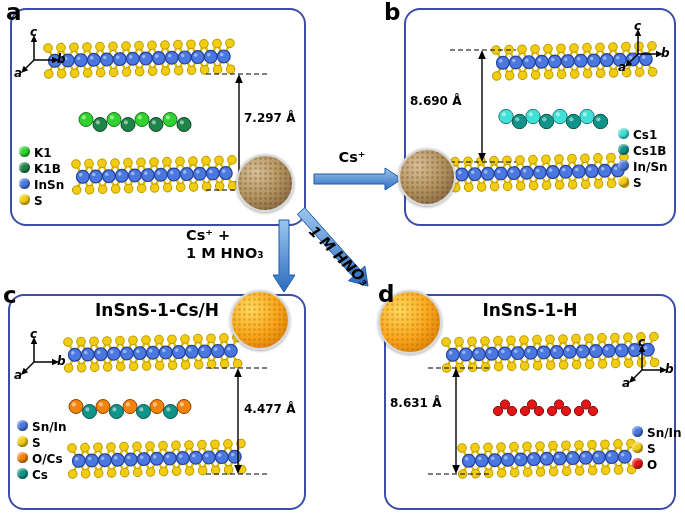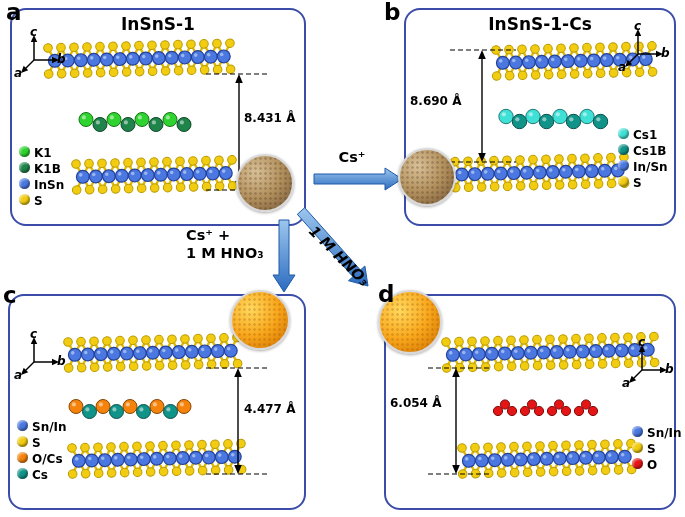--- a/index.html
+++ b/index.html
@@ -39,21 +39,20 @@
 <body>
 
 <div class="fig">
 
   <div class="letter" style="left:6px;top:1px">a</div>
   <div class="letter" style="left:384px;top:1px">b</div>
   <div class="letter" style="left:3px;top:284px">c</div>
   <div class="letter" style="left:378px;top:283px">d</div>
 
   <section class="panel" style="left: 10px; top: 8px; width: 296px; height: 218px; border-color: rgb(59, 77, 168);">
-    <h2 class="ptitle">InSnS-1</h2>
     <svg class="art" id="art-a" width="296" height="218">
         <g transform="translate(36 38) rotate(-1.5)">
           <line x1="6.5" y1="13" x2="0" y2="0" stroke="#dfba00" stroke-width="2.4" stroke-linecap="round"></line>
           <line x1="6.5" y1="13" x2="13" y2="0" stroke="#dfba00" stroke-width="2.4" stroke-linecap="round"></line>
           <line x1="6.5" y1="13" x2="0" y2="26" stroke="#dfba00" stroke-width="2.4" stroke-linecap="round"></line>
           <line x1="6.5" y1="13" x2="13" y2="26" stroke="#dfba00" stroke-width="2.4" stroke-linecap="round"></line>
           <line x1="19.5" y1="13" x2="13" y2="0" stroke="#dfba00" stroke-width="2.4" stroke-linecap="round"></line>
           <line x1="19.5" y1="13" x2="26" y2="0" stroke="#dfba00" stroke-width="2.4" stroke-linecap="round"></line>
           <line x1="19.5" y1="13" x2="13" y2="26" stroke="#dfba00" stroke-width="2.4" stroke-linecap="round"></line>
           <line x1="19.5" y1="13" x2="26" y2="26" stroke="#dfba00" stroke-width="2.4" stroke-linecap="round"></line>
@@ -281,21 +280,21 @@
         <circle cx="172" cy="114.5" r="7" fill="#1e8449" stroke="rgb(16,72,40)" stroke-width="1"></circle>
         <circle cx="169.9" cy="112.4" r="2.1" fill="rgba(255,255,255,.5)"></circle>
         <g>
           <line x1="194" y1="64" x2="256" y2="64" stroke="#000000" stroke-width="1.2" stroke-dasharray="5 3"></line>
           <line x1="194" y1="180" x2="256" y2="180" stroke="#000000" stroke-width="1.2" stroke-dasharray="5 3"></line>
           <line x1="227" y1="72" x2="227" y2="172" stroke="#000000" stroke-width="1.4"></line>
           <polygon points="227,64 223.2,73 230.8,73" fill="#000000"></polygon>
           <polygon points="227,180 223.2,171 230.8,171" fill="#000000"></polygon>
         </g>
       </svg>
-    <div class="dist" style="left:232px;top:101px">8.431 Å</div>
+    <div class="dist" style="left:232px;top:101px">7.297 Å</div>
     <div class="axes" style="left:6px;top:20px">
       <svg class="axsvg" width="50" height="50">
         <line x1="16" y1="30" x2="16" y2="11"></line>
           <polygon points="16,5 12.8,12 19.2,12"></polygon>
         <line x1="16" y1="30" x2="35" y2="30"></line>
           <polygon points="41,30 34,26.8 34,33.2"></polygon>
         <line x1="16" y1="30" x2="7" y2="39"></line>
           <polygon points="3,43 10.2,40.3 5.7,35.8"></polygon>
       </svg>
       <span class="ax up">c</span>
@@ -316,21 +315,20 @@
           <span class="ltext">InSn</span>
         </div>
       <div class="lrow">
           <span class="dot" style="background-color: rgb(242, 204, 16);"></span>
           <span class="ltext">S</span>
         </div>
     </div>
   </section>
 
   <section class="panel" style="left: 404px; top: 8px; width: 272px; height: 218px; border-color: rgb(59, 77, 168);">
-    <h2 class="ptitle">InSnS-1-Cs</h2>
     <svg class="art" id="art-b" width="272" height="218">
         <g transform="translate(90 40) rotate(-1.5)">
           <line x1="6.5" y1="13" x2="0" y2="0" stroke="#dfba00" stroke-width="2.4" stroke-linecap="round"></line>
           <line x1="6.5" y1="13" x2="13" y2="0" stroke="#dfba00" stroke-width="2.4" stroke-linecap="round"></line>
           <line x1="6.5" y1="13" x2="0" y2="26" stroke="#dfba00" stroke-width="2.4" stroke-linecap="round"></line>
           <line x1="6.5" y1="13" x2="13" y2="26" stroke="#dfba00" stroke-width="2.4" stroke-linecap="round"></line>
           <line x1="19.5" y1="13" x2="13" y2="0" stroke="#dfba00" stroke-width="2.4" stroke-linecap="round"></line>
           <line x1="19.5" y1="13" x2="26" y2="0" stroke="#dfba00" stroke-width="2.4" stroke-linecap="round"></line>
           <line x1="19.5" y1="13" x2="13" y2="26" stroke="#dfba00" stroke-width="2.4" stroke-linecap="round"></line>
           <line x1="19.5" y1="13" x2="26" y2="26" stroke="#dfba00" stroke-width="2.4" stroke-linecap="round"></line>
@@ -593,20 +591,21 @@
           <span class="ltext">In/Sn</span>
         </div>
       <div class="lrow">
           <span class="dot" style="background-color: rgb(242, 204, 16);"></span>
           <span class="ltext">S</span>
         </div>
     </div>
   </section>
 
   <section class="panel" style="left: 8px; top: 294px; width: 298px; height: 216px; border-color: rgb(59, 77, 168);">
+    <h2 class="ptitle">InSnS-1-Cs/H</h2>
     <svg class="art" id="art-c" width="298" height="216">
         <g transform="translate(58 46) rotate(-1.5)">
           <line x1="6.5" y1="13" x2="0" y2="0" stroke="#dfba00" stroke-width="2.4" stroke-linecap="round"></line>
           <line x1="6.5" y1="13" x2="13" y2="0" stroke="#dfba00" stroke-width="2.4" stroke-linecap="round"></line>
           <line x1="6.5" y1="13" x2="0" y2="26" stroke="#dfba00" stroke-width="2.4" stroke-linecap="round"></line>
           <line x1="6.5" y1="13" x2="13" y2="26" stroke="#dfba00" stroke-width="2.4" stroke-linecap="round"></line>
           <line x1="19.5" y1="13" x2="13" y2="0" stroke="#dfba00" stroke-width="2.4" stroke-linecap="round"></line>
           <line x1="19.5" y1="13" x2="26" y2="0" stroke="#dfba00" stroke-width="2.4" stroke-linecap="round"></line>
           <line x1="19.5" y1="13" x2="13" y2="26" stroke="#dfba00" stroke-width="2.4" stroke-linecap="round"></line>
           <line x1="19.5" y1="13" x2="26" y2="26" stroke="#dfba00" stroke-width="2.4" stroke-linecap="round"></line>
@@ -871,20 +870,21 @@
           <span class="ltext">O/Cs</span>
         </div>
       <div class="lrow">
           <span class="dot" style="background-color: rgb(16, 147, 136);"></span>
           <span class="ltext">Cs</span>
         </div>
     </div>
   </section>
 
   <section class="panel" style="left: 384px; top: 294px; width: 292px; height: 216px; border-color: rgb(59, 77, 168);">
+    <h2 class="ptitle">InSnS-1-H</h2>
     <svg class="art" id="art-d" width="292" height="216">
         <g transform="translate(60 46) rotate(-1.5)">
           <line x1="6.5" y1="13" x2="0" y2="0" stroke="#dfba00" stroke-width="2.4" stroke-linecap="round"></line>
           <line x1="6.5" y1="13" x2="13" y2="0" stroke="#dfba00" stroke-width="2.4" stroke-linecap="round"></line>
           <line x1="6.5" y1="13" x2="0" y2="26" stroke="#dfba00" stroke-width="2.4" stroke-linecap="round"></line>
           <line x1="6.5" y1="13" x2="13" y2="26" stroke="#dfba00" stroke-width="2.4" stroke-linecap="round"></line>
           <line x1="19.5" y1="13" x2="13" y2="0" stroke="#dfba00" stroke-width="2.4" stroke-linecap="round"></line>
           <line x1="19.5" y1="13" x2="26" y2="0" stroke="#dfba00" stroke-width="2.4" stroke-linecap="round"></line>
           <line x1="19.5" y1="13" x2="13" y2="26" stroke="#dfba00" stroke-width="2.4" stroke-linecap="round"></line>
           <line x1="19.5" y1="13" x2="26" y2="26" stroke="#dfba00" stroke-width="2.4" stroke-linecap="round"></line>
@@ -1132,21 +1132,21 @@
         <circle cx="200" cy="108.5" r="4.6" fill="#e51515" stroke="rgb(125,11,11)" stroke-width="1"></circle>
         <circle cx="207" cy="115" r="4.6" fill="#e51515" stroke="rgb(125,11,11)" stroke-width="1"></circle>
         <g>
           <line x1="42" y1="72" x2="106" y2="72" stroke="#000000" stroke-width="1.2" stroke-dasharray="5 3"></line>
           <line x1="42" y1="178" x2="106" y2="178" stroke="#000000" stroke-width="1.2" stroke-dasharray="5 3"></line>
           <line x1="70" y1="80" x2="70" y2="170" stroke="#000000" stroke-width="1.4"></line>
           <polygon points="70,72 66.2,81 73.8,81" fill="#000000"></polygon>
           <polygon points="70,178 66.2,169 73.8,169" fill="#000000"></polygon>
         </g>
       </svg>
-    <div class="dist" style="left:4px;top:100px">6.054 Å</div>
+    <div class="dist" style="left:4px;top:100px">8.631 Å</div>
     <div class="axes" style="left:240px;top:44px">
       <svg class="axsvg" width="50" height="50">
         <line x1="16" y1="30" x2="16" y2="11"></line>
           <polygon points="16,5 12.8,12 19.2,12"></polygon>
         <line x1="16" y1="30" x2="35" y2="30"></line>
           <polygon points="41,30 34,26.8 34,33.2"></polygon>
         <line x1="16" y1="30" x2="7" y2="39"></line>
           <polygon points="3,43 10.2,40.3 5.7,35.8"></polygon>
       </svg>
       <span class="ax up">c</span>

